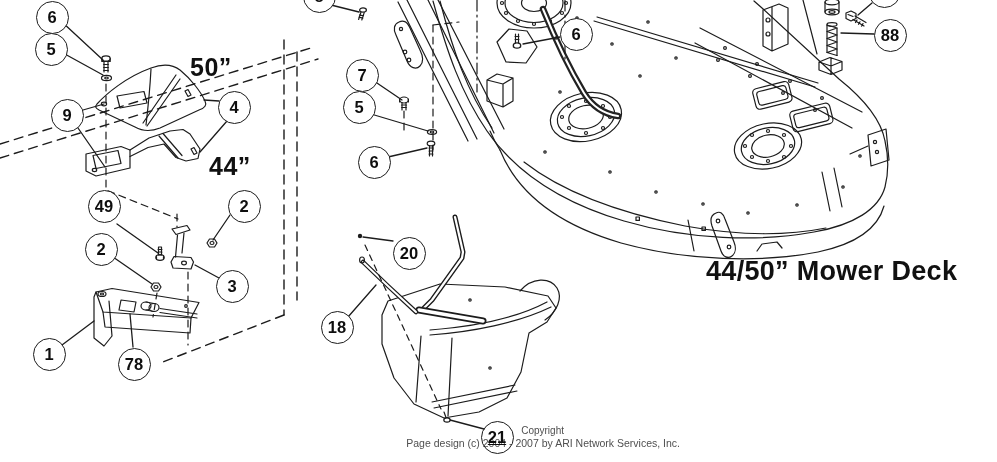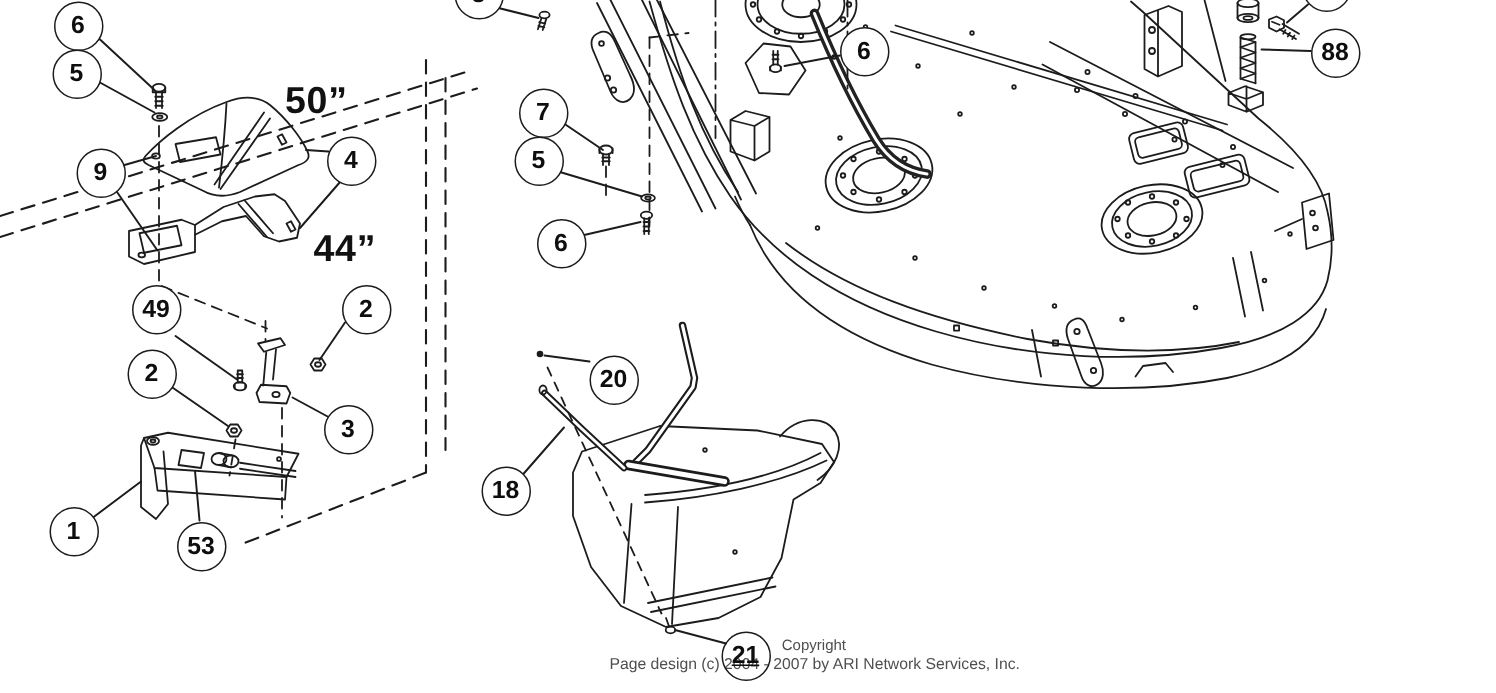--- a/index.html
+++ b/index.html
@@ -291,35 +291,36 @@
         <path d="M874,34 L841,33"></path>
         <path d="M393,241 L363,237"></path>
         <path d="M348,317 L376,285"></path>
         <path d="M484,429 L450,420"></path>
       </g>
     </g>
   </svg>
 
   <div class="size-label" style="left:190px;top:53px;">50”</div>
   <div class="size-label" style="left:209px;top:152px;">44”</div>
+  <div class="deck-title" style="left:706px;top:256px;">44/50” Mower Deck</div>
 
   <div class="footer-line l1" style="color: rgb(79, 79, 79);">Copyright</div>
   <div class="footer-line l2" style="color: rgb(79, 79, 79);">Page design (c) 2004 - 2007 by ARI Network Services, Inc.</div>
 
   <div style="position:absolute;left:0;top:0;width:100%;height:100%;pointer-events:none;">
       <div class="balloon" style="left: 35.5px; top: 0.5px; border-color: rgb(28, 28, 28); pointer-events: auto;">6</div>
       <div class="balloon" style="left: 34.5px; top: 32.5px; border-color: rgb(28, 28, 28); pointer-events: auto;">5</div>
       <div class="balloon" style="left: 50.5px; top: 98.5px; border-color: rgb(28, 28, 28); pointer-events: auto;">9</div>
       <div class="balloon" style="left: 217.5px; top: 90.5px; border-color: rgb(28, 28, 28); pointer-events: auto;">4</div>
       <div class="balloon" style="left: 87.5px; top: 190px; border-color: rgb(28, 28, 28); pointer-events: auto;">49</div>
       <div class="balloon" style="left: 227.5px; top: 189.5px; border-color: rgb(28, 28, 28); pointer-events: auto;">2</div>
       <div class="balloon" style="left: 84.5px; top: 232.5px; border-color: rgb(28, 28, 28); pointer-events: auto;">2</div>
       <div class="balloon" style="left: 215.5px; top: 269.5px; border-color: rgb(28, 28, 28); pointer-events: auto;">3</div>
       <div class="balloon" style="left: 32.5px; top: 337.5px; border-color: rgb(28, 28, 28); pointer-events: auto;">1</div>
-      <div class="balloon" style="left: 117.5px; top: 347.5px; border-color: rgb(28, 28, 28); pointer-events: auto;">53</div>
+      <div class="balloon" style="left: 117.5px; top: 347.5px; border-color: rgb(28, 28, 28); pointer-events: auto;">78</div>
       <div class="balloon" style="left: 345.5px; top: 58.5px; border-color: rgb(28, 28, 28); pointer-events: auto;">7</div>
       <div class="balloon" style="left: 342.5px; top: 90.5px; border-color: rgb(28, 28, 28); pointer-events: auto;">5</div>
       <div class="balloon" style="left: 357.5px; top: 145.5px; border-color: rgb(28, 28, 28); pointer-events: auto;">6</div>
       <div class="balloon" style="left: 302.5px; top: -20.5px; border-color: rgb(28, 28, 28); pointer-events: auto;">8</div>
       <div class="balloon" style="left: 559.5px; top: 17.5px; border-color: rgb(28, 28, 28); pointer-events: auto;">6</div>
       <div class="balloon" style="left: 867.5px; top: -25.5px; border-color: rgb(28, 28, 28); pointer-events: auto;">61</div>
       <div class="balloon" style="left: 873.5px; top: 18.5px; border-color: rgb(28, 28, 28); pointer-events: auto;">88</div>
       <div class="balloon" style="left: 392.5px; top: 237px; border-color: rgb(28, 28, 28); pointer-events: auto;">20</div>
       <div class="balloon" style="left: 320.5px; top: 310.5px; border-color: rgb(28, 28, 28); pointer-events: auto;">18</div>
       <div class="balloon transparent" style="left: 480.5px; top: 420.5px; border-color: rgb(28, 28, 28); pointer-events: auto;">21</div>

